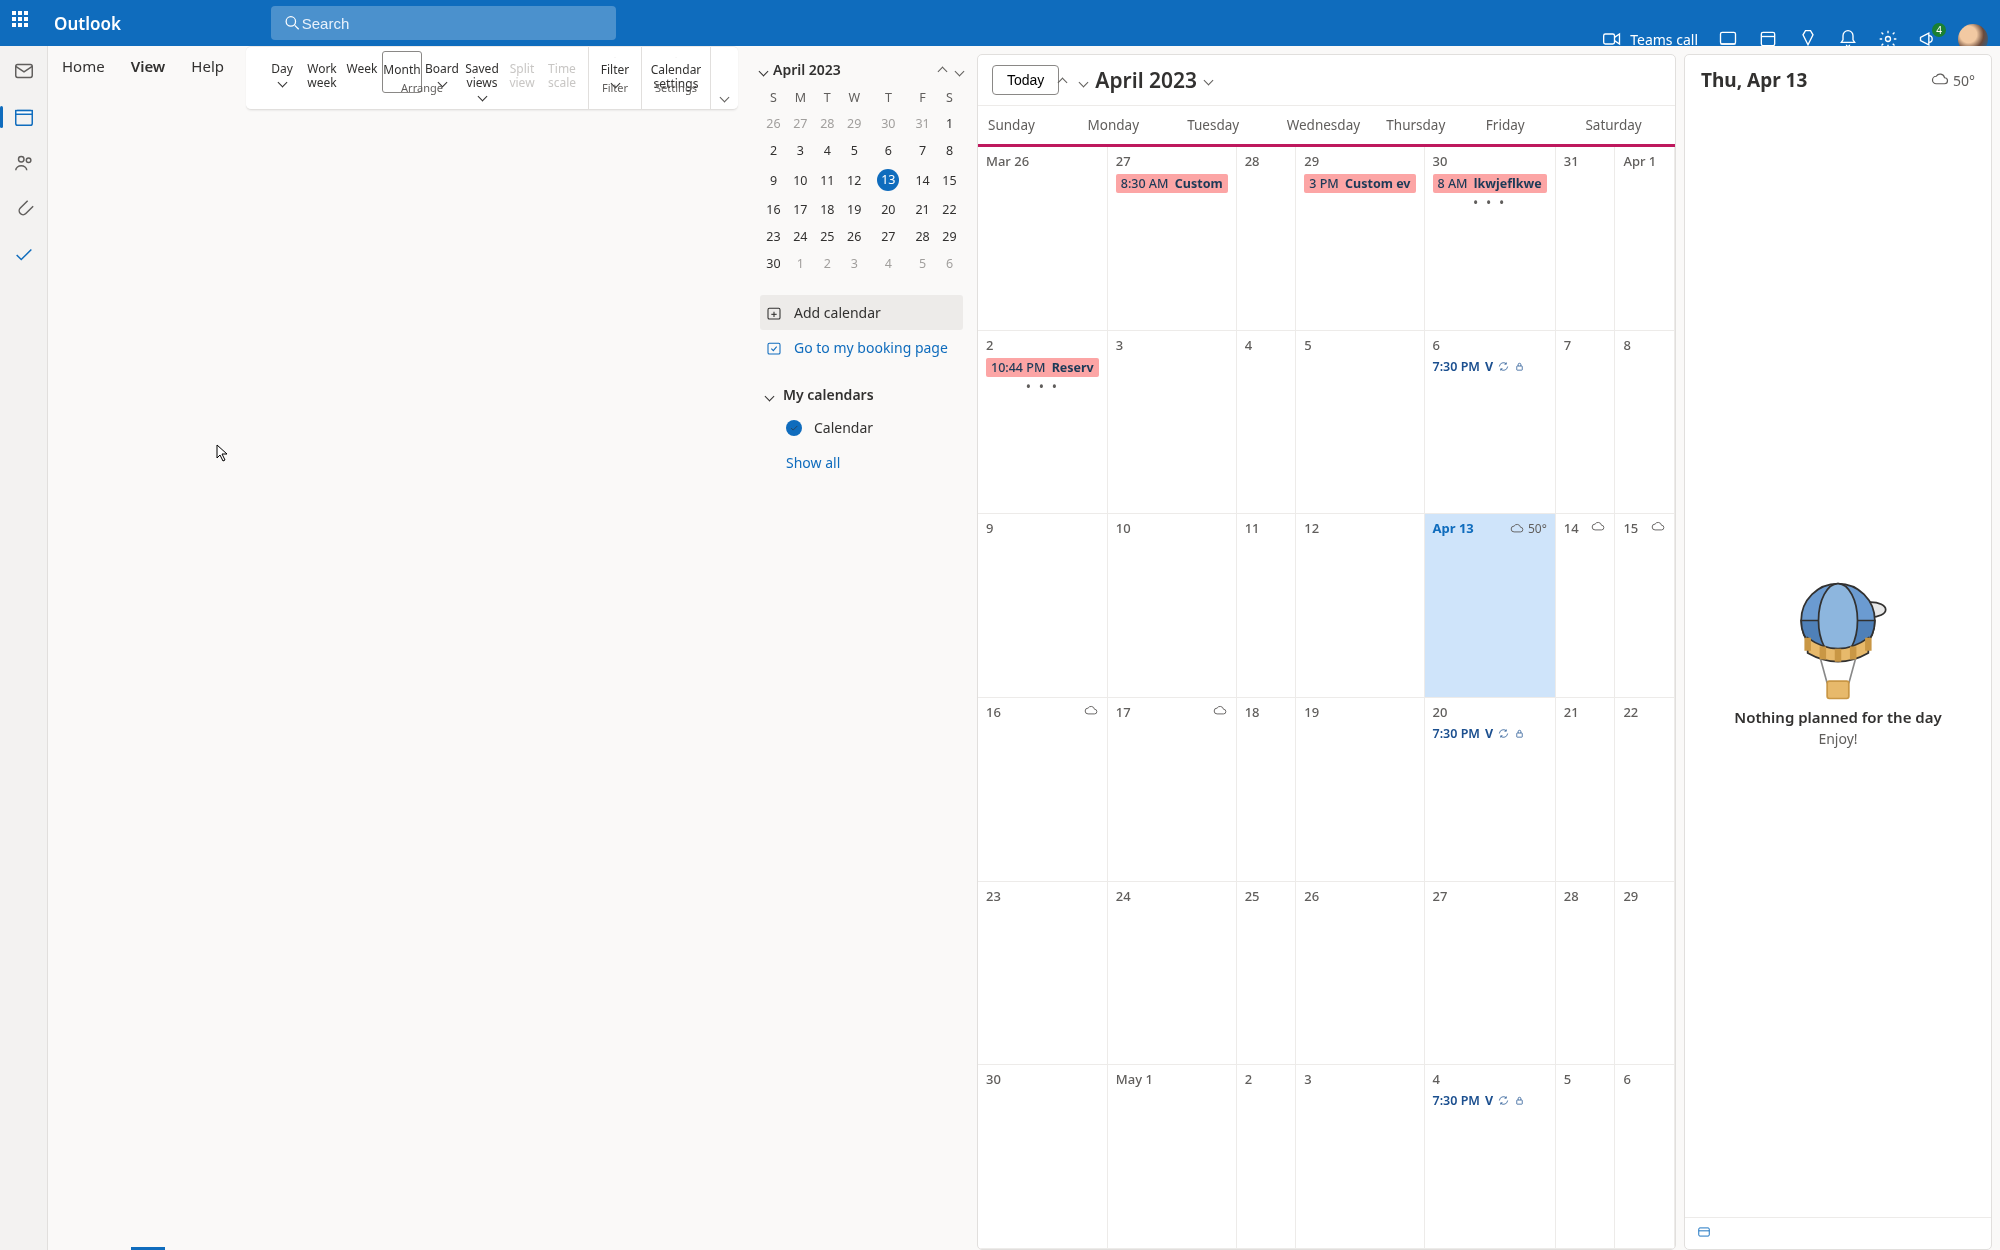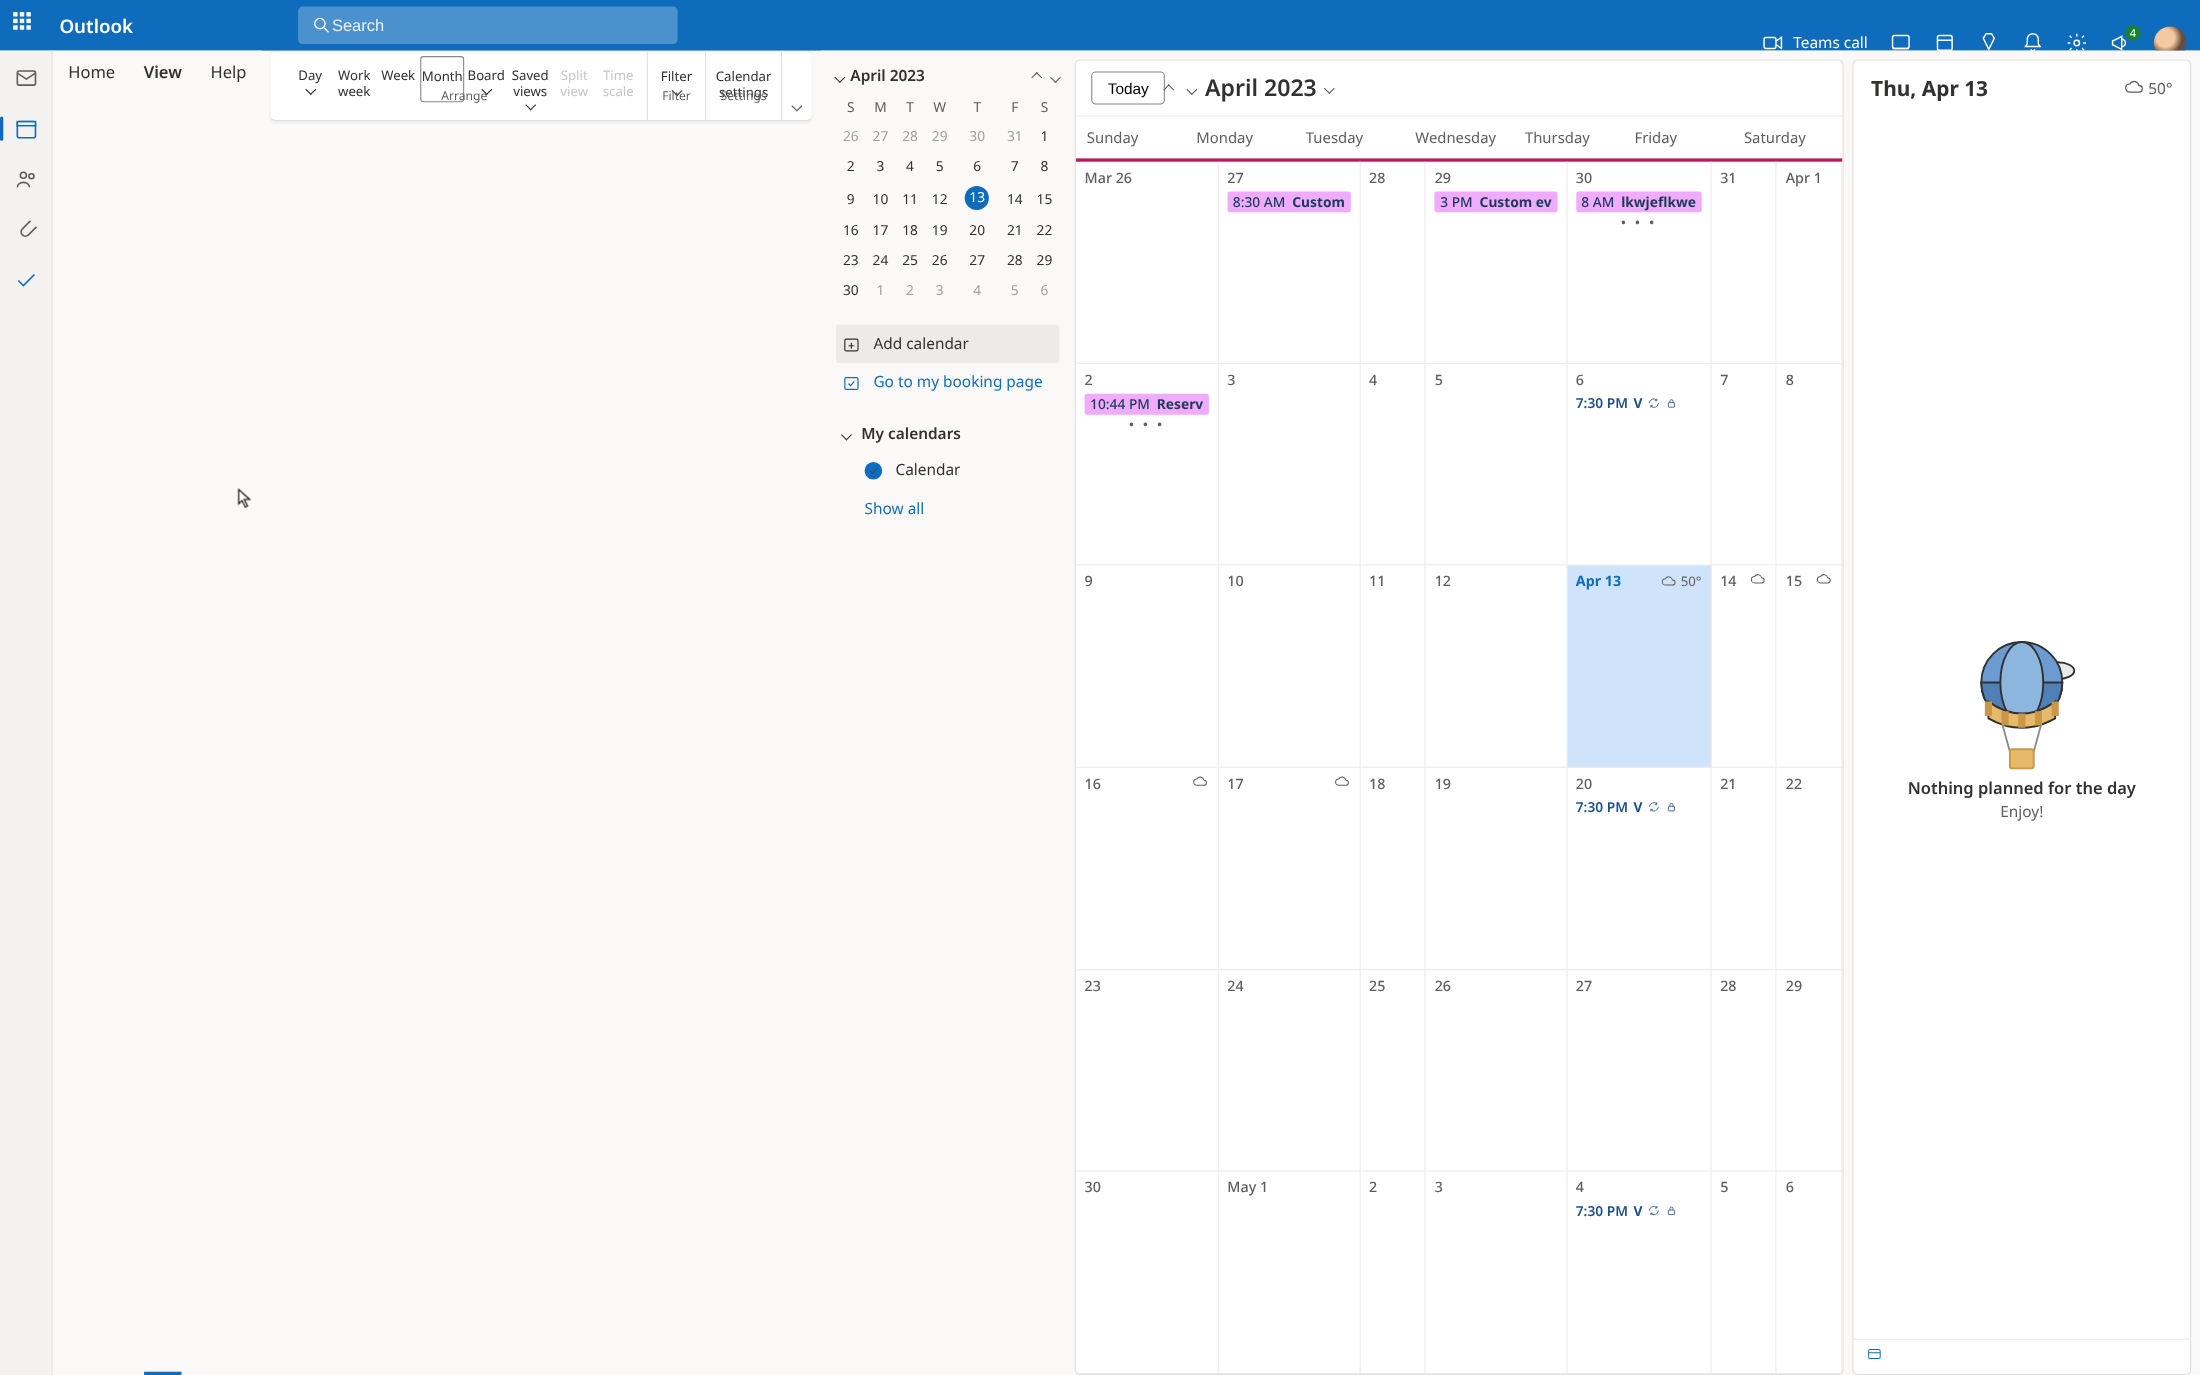--- a/index.html
+++ b/index.html
@@ -67,21 +67,21 @@
 .nav-arrows { display:flex; gap:14px; color:#605e5c; }
 .cal-title { font-size:21px; font-weight:600; margin-left:8px; display:flex; gap:8px; align-items:center; }
 .dow-row { display:grid; grid-template-columns: repeat(7,1fr); padding: 4px 0; border-bottom:3px solid #be185d; border-top:1px solid #edebe9; }
 .dow { padding: 6px 10px; font-size:13.5px; color:#605e5c; }
 .grid { display:grid; flex:1; grid-template-columns: repeat(7,1fr); grid-auto-rows: 1fr; }
 .cell { border-right:1px solid #edebe9; border-bottom:1px solid #edebe9; padding: 5px 8px; position:relative; font-size:13px; display:flex; flex-direction:column; }
 .cell .datenum { font-weight:500; color:#605e5c; }
 .cell.today { background:#cfe4fa; }
 .cell.today .datenum { color:#0f6cbd; font-weight:700; }
 .cell .weather { position:absolute; top:6px; right:8px; font-size:12px; color:#605e5c; display:flex; gap:3px; align-items:center; }
-.evt { background:#f0abfc; padding:1px 5px; margin-top:4px; font-size:12.5px; border-radius:2px; white-space:nowrap; overflow:hidden; text-overflow:ellipsis; color:#1b3a57; }
+.evt { background:#fca5a5; padding:1px 5px; margin-top:4px; font-size:12.5px; border-radius:2px; white-space:nowrap; overflow:hidden; text-overflow:ellipsis; color:#1b3a57; }
 .evt .time { font-weight:500; margin-right:3px; }
 .evt-plain { color:#1b4f8f; font-size:12.5px; margin-top:4px; display:flex; gap:5px; align-items:center; }
 .evt-plain .time { font-weight:600; }
 .more { color:#605e5c; letter-spacing:2px; text-align:center; font-size:14px; cursor:pointer; }
 
 
 .daypanel { width: 308px; background:#fff; border:1px solid #e1dfdd; border-radius:5px; display:flex; flex-direction:column; }
 .daypanel-head { display:flex; align-items:center; padding:12px 16px; }
 .daypanel-title { font-size:19px; font-weight:700; }
 .daypanel-head .weather { margin-left:auto; color:#605e5c; display:flex; gap:4px; align-items:center; }

